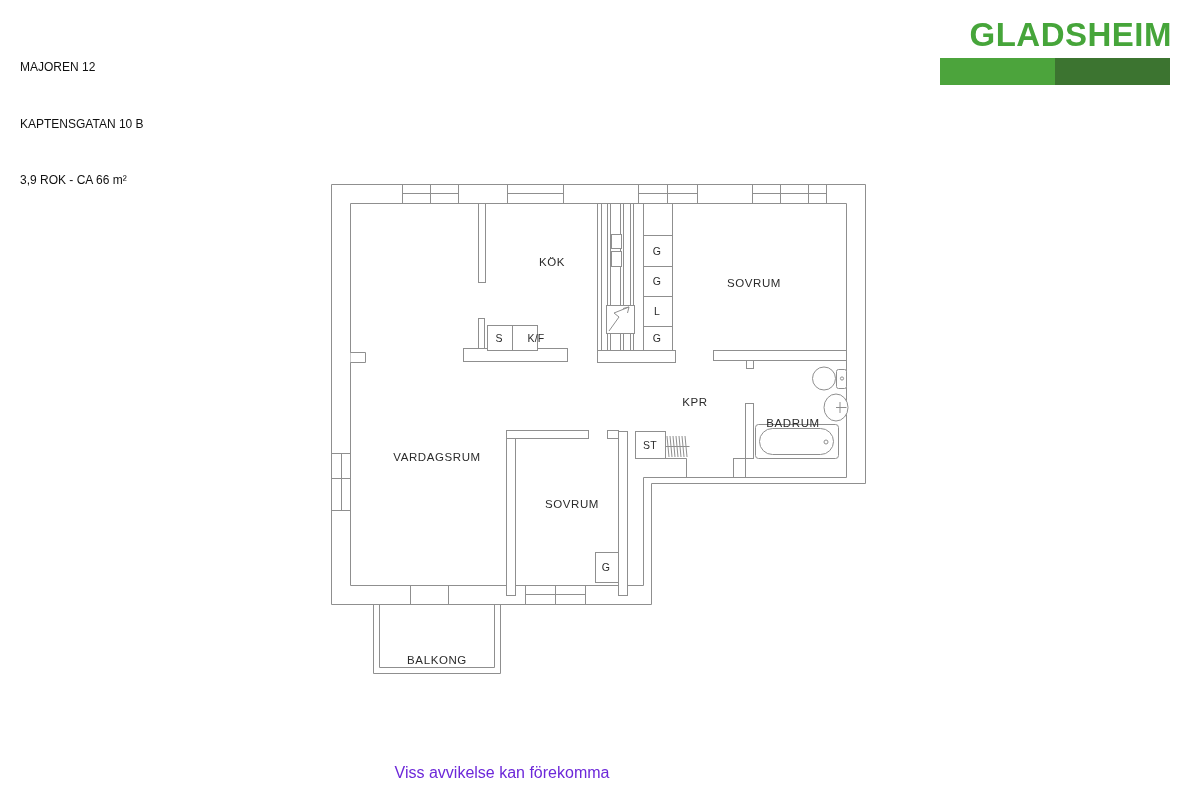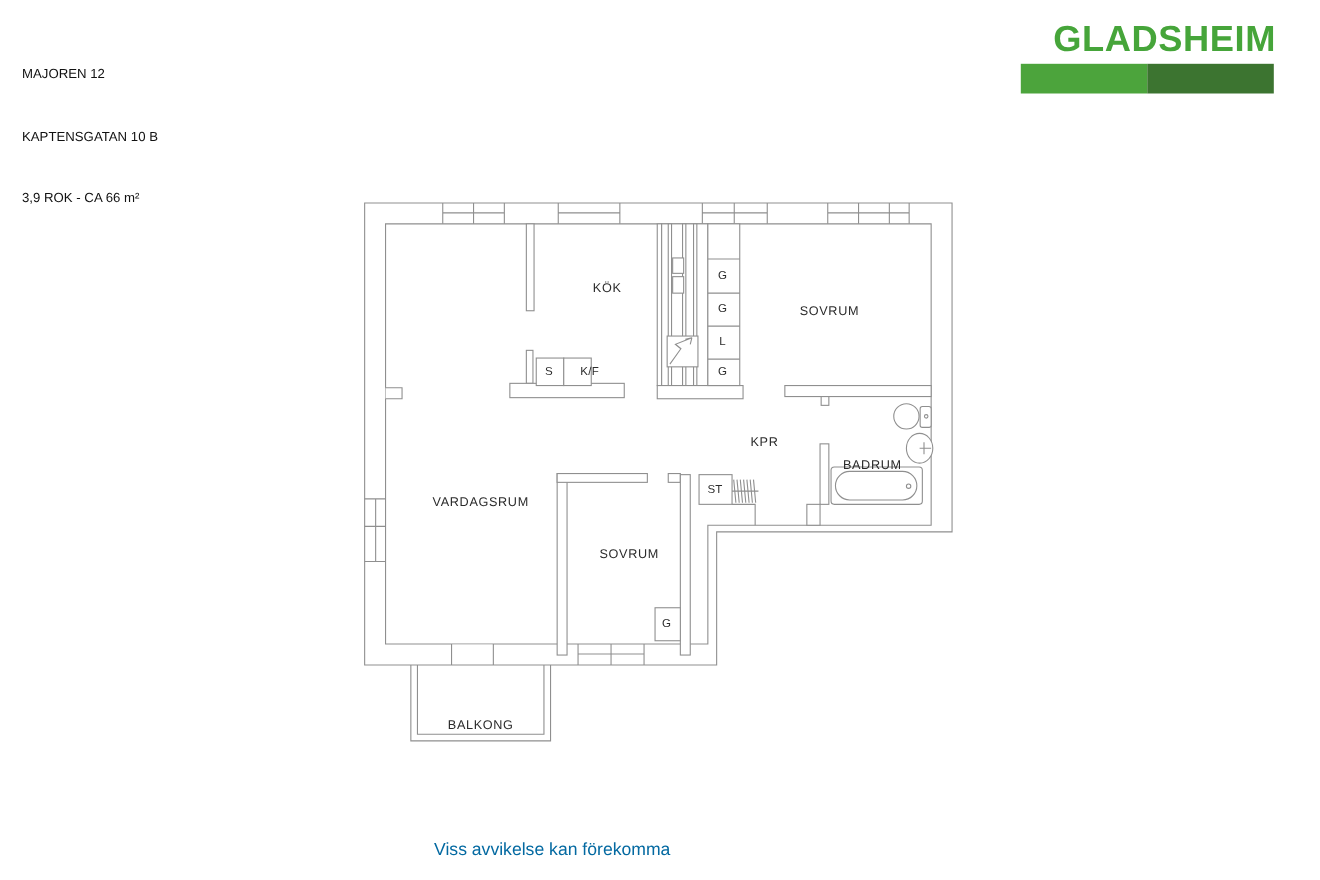--- a/index.html
+++ b/index.html
@@ -4,29 +4,29 @@
 <style>
   html,body{margin:0;padding:0;background:#ffffff;}
   #page{position:relative;width:1200px;height:800px;background:#fff;overflow:hidden;
         font-family:"Liberation Sans","DejaVu Sans",sans-serif;color:#222;}
 
   
   #header{position:absolute;left:20px;top:21px;font-size:12px;line-height:18.7px;
           color:#111;white-space:pre;}
 
   
-  #logo{position:absolute;right:40px;top:18px;width:232px;text-align:right;}
+  #logo{position:absolute;right:28px;top:18px;width:232px;text-align:right;}
   #logo .logo-text{font-size:33px;font-weight:bold;letter-spacing:0.5px;color:#46a53a;
                    line-height:34px;display:block;text-align:right;}
   #logo .bars{display:flex;width:230px;height:27px;margin-top:6px;}
   #logo .bars div{flex:1;height:100%;}
 
   
   #footer{position:absolute;left:0;top:764px;width:1004px;text-align:center;
-          font-size:16px;color:#0369a1;}
+          font-size:16px;color:#6d28d9;}
 
   
   svg#plan{position:absolute;left:0;top:0;}
   .w{stroke:#8f8f8f;stroke-width:1;fill:none;}
   .wf{stroke:#8f8f8f;stroke-width:1;fill:#ffffff;}
   .erase{fill:#ffffff;stroke:none;}
 
   
   .lbl{position:absolute;transform:translate(-50%,-50%);font-size:11.5px;
        letter-spacing:0.6px;color:#2b2b2b;white-space:nowrap;}

